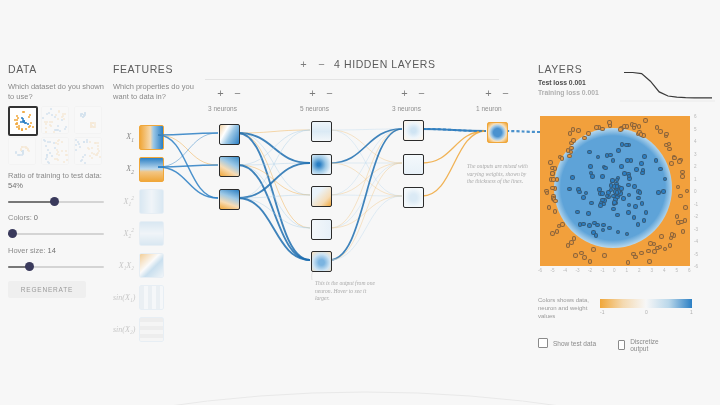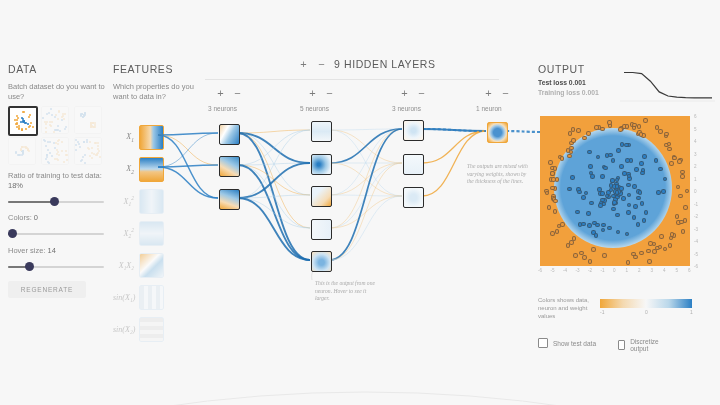--- a/index.html
+++ b/index.html
@@ -102,21 +102,21 @@
 
   #bottom-arc{position:absolute;left:155px;top:372px;width:420px;height:28px;}
 </style>
 </head>
 <body>
 
 <div class="stage">
 
   <div id="data-panel">
     <div class="sec-title">DATA</div>
-    <div class="sec-sub">Batch dataset do you want to use?</div>
+    <div class="sec-sub">Which dataset do you shown to use?</div>
   </div>
 
   <div class="dataset-grid">
     <div class="ds selected" style="left:0;top:0;">
       <div class="pat" id="ds0">
           <div class="dot" style="left: 5.76659px; top: 11.0321px; background: rgb(240, 167, 58);"></div>
           <div class="dot" style="left: 3.79604px; top: 11.2929px; background: rgb(240, 167, 58);"></div>
           <div class="dot" style="left: 22.4372px; top: 17.7755px; background: rgb(240, 167, 58);"></div>
           <div class="dot" style="left: 15.4561px; top: 19.6064px; background: rgb(240, 167, 58);"></div>
           <div class="dot" style="left: 8.30277px; top: 17.1911px; background: rgb(240, 167, 58);"></div>
@@ -339,21 +339,21 @@
           <div class="dot" style="left: 13.1561px; top: 9.84397px; background: rgb(240, 167, 58);"></div>
           <div class="dot" style="left: 0.0168256px; top: 5.93423px; background: rgb(43, 127, 196);"></div>
           <div class="dot" style="left: 12.2008px; top: 8.75011px; background: rgb(240, 167, 58);"></div>
         </div>
     </div>
   </div>
 
   <div class="slider-block" style="top:163px;">
     <div class="slider-label">
       <span>Ratio of training to test data:</span>
-      <b>18%</b>
+      <b>54%</b>
     </div>
     <div class="slider">
       <div class="track"></div>
       <div class="track-fill" style="width:48%"></div>
       <div class="knob" style="left:44%"></div>
     </div>
   </div>
 
   <div class="slider-block" style="top:205px;">
     <div class="slider-label">
@@ -416,21 +416,21 @@
       </div>
       <div class="feat-row" style="top: 309px;">
         <div class="feat-label" style="opacity: 0.45;">sin(X₂)</div>
         <div class="feat-box inactive" style="background: repeating-linear-gradient(rgb(228, 228, 228) 0px, rgb(228, 228, 228) 4px, rgb(245, 245, 245) 4px, rgb(245, 245, 245) 8px);"></div>
       </div>
     </div>
 
   <div id="layers-header">
     <div class="pm-btn">+</div>
     <div class="pm-btn">−</div>
-    <div id="layer-count-text">9 HIDDEN LAYERS</div>
+    <div id="layer-count-text">4 HIDDEN LAYERS</div>
   </div>
   <div id="header-rule"></div>
   <div id="layer-controls">
       <div class="layer-ctrl" style="left: 215px; top: 80px;">
         <div class="pm-btn">+</div>
         <div class="pm-btn">−</div>
       </div>
       <div class="layer-size" style="left: 208px; top: 97px;">3 neurons</div>
       <div class="layer-ctrl" style="left: 307px; top: 80px;">
         <div class="pm-btn">+</div>
@@ -529,21 +529,21 @@
       </div>
       <div class="node hl" style="left: 486.5px; top: 113.5px; background: radial-gradient(circle, rgb(74, 146, 207) 30%, rgb(168, 205, 232) 52%, rgb(246, 224, 189) 66%, rgb(240, 167, 58) 95%);">
         <div class="node-out"></div>
       </div>
     </div>
 
   <div class="annot" style="left:315px;top:272px;width:60px;">This is the output from one neuron. Hover to see it larger.</div>
   <div class="annot" style="left:467px;top:155px;width:62px;">The outputs are mixed with varying weights, shown by the thickness of the lines.</div>
 
   <div id="output-panel">
-    <div class="sec-title">OUTPUT</div>
+    <div class="sec-title">LAYERS</div>
   </div>
   <div id="loss-lines">
     <div id="test-loss">Test loss 0.001</div>
     <div id="training-loss">Training loss 0.001</div>
   </div>
   <svg id="loss-curve" viewBox="0 0 95 36">
     <path id="loss-path" fill="none" stroke="#3a3a3a" stroke-width="1.2" d="M4.0,6.5 L12.8,6.5 L21.6,7.6 L30.4,15.2 L39.2,25.9 L48.0,30.0 L56.8,31.2 L65.6,31.7 L74.4,31.8 L83.2,31.9 L92.0,31.9"></path>
     <line x1="0" y1="35" x2="95" y2="35" stroke="#ddd" stroke-width=".5"></line>
   </svg>
 

